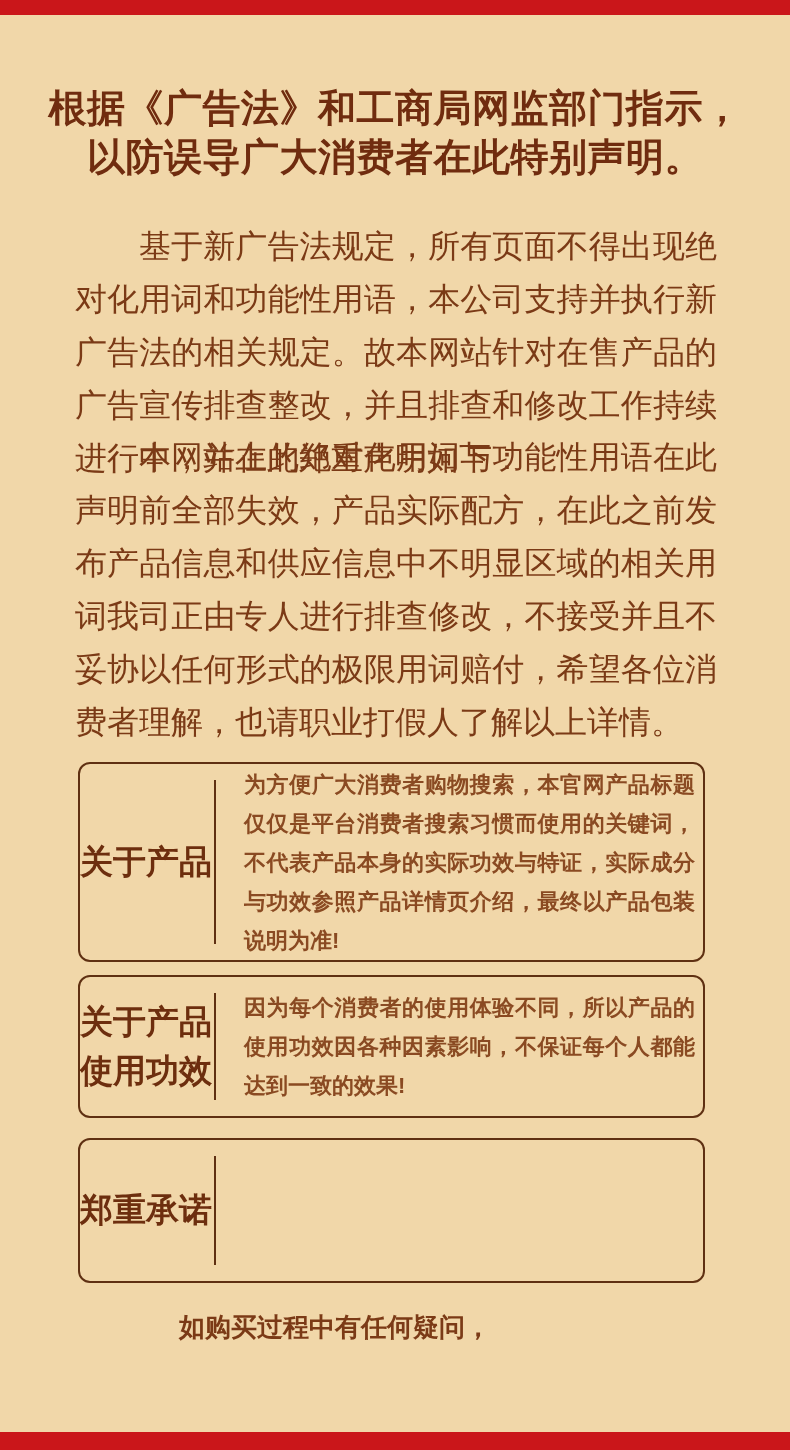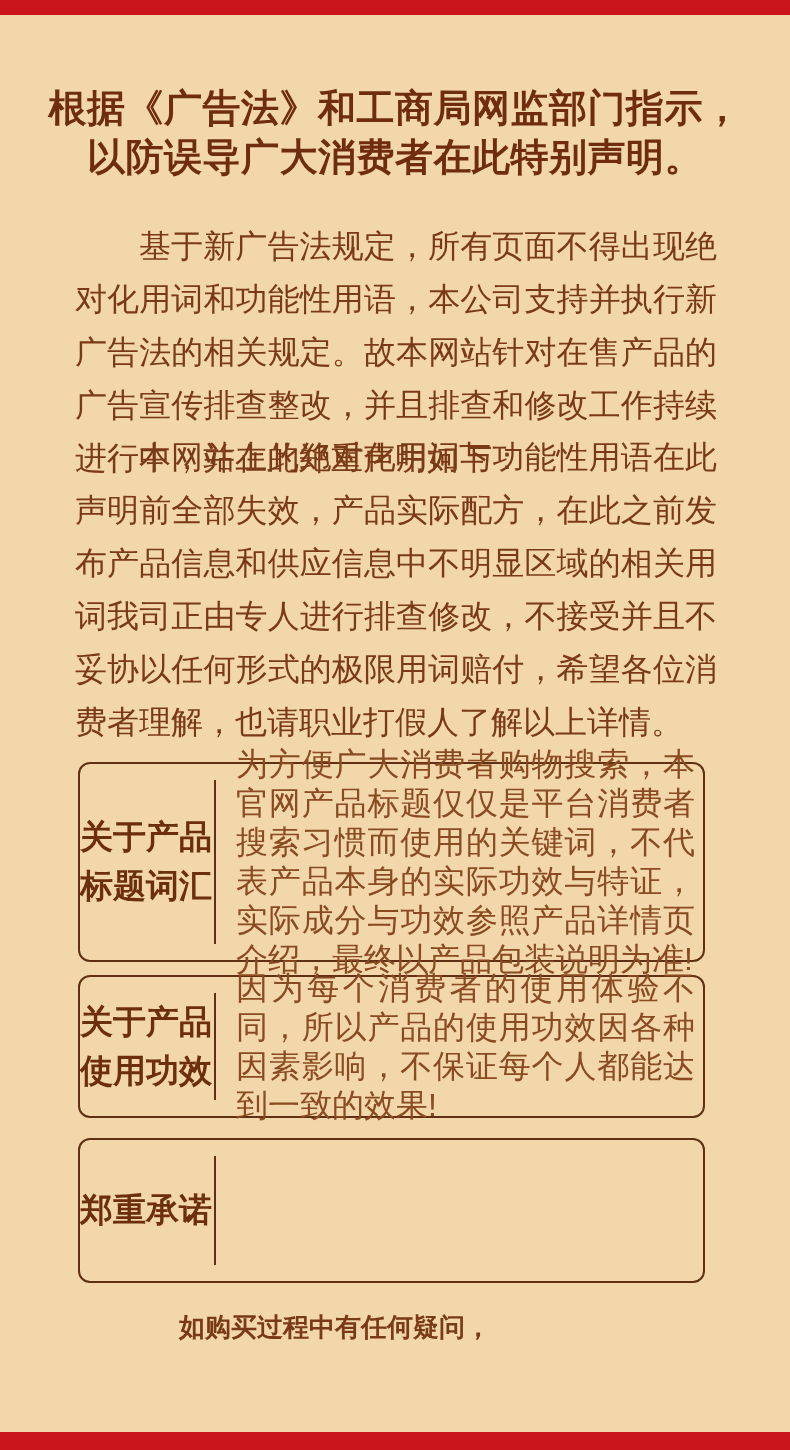--- a/index.html
+++ b/index.html
@@ -79,27 +79,28 @@
     color: var(--label-brown);
   }
   .box-divider {
     width: 2px;
     align-self: stretch;
     margin: 16px 0;
     background: var(--box-border);
   }
   .box-text {
     flex: 1;
-    padding: 4px 8px 4px 20px;
+    padding: 4px 8px 4px 28px;
     font-family: "Liberation Sans", "DejaVu Sans", sans-serif;
-    font-size: 32px;
+    font-size: 22px;
     line-height: 39px;
     color: var(--box-text-brown);
     text-align: justify;
     text-justify: inter-ideograph;
+    font-weight: bold;
   }
 
   .footer-note {
     position: absolute;
     top: 1312px;
     left: 70px;
     width: 530px;
     text-align: center;
     font-weight: bold;
     font-size: 26px;
@@ -116,21 +117,20 @@
   <div>根据《广告法》和工商局网监部门指示，</div>
   <div>以防误导广大消费者在此特别声明。</div>
 </div>
 
 <p class="para para-1">基于新广告法规定，所有页面不得出现绝对化用词和功能性用语，本公司支持并执行新广告法的相关规定。故本网站针对在售产品的广告宣传排查整改，并且排查和修改工作持续进行中，并在此郑重声明如下：</p>
 <p class="para para-2">本网站上的绝对化用词与功能性用语在此声明前全部失效，产品实际配方，在此之前发布产品信息和供应信息中不明显区域的相关用词我司正由专人进行排查修改，不接受并且不妥协以任何形式的极限用词赔付，希望各位消费者理解，也请职业打假人了解以上详情。</p>
 
 <div class="notice-box box-1">
   <div class="box-label">
     <div>关于产品</div>
-    <div>标题词汇</div>
   </div>
   <div class="box-divider"></div>
   <div class="box-text">为方便广大消费者购物搜索，本官网产品标题仅仅是平台消费者搜索习惯而使用的关键词，不代表产品本身的实际功效与特证，实际成分与功效参照产品详情页介绍，最终以产品包装说明为准!</div>
 </div>
 
 <div class="notice-box box-2">
   <div class="box-label">
     <div>关于产品</div>
     <div>使用功效</div>
   </div>

